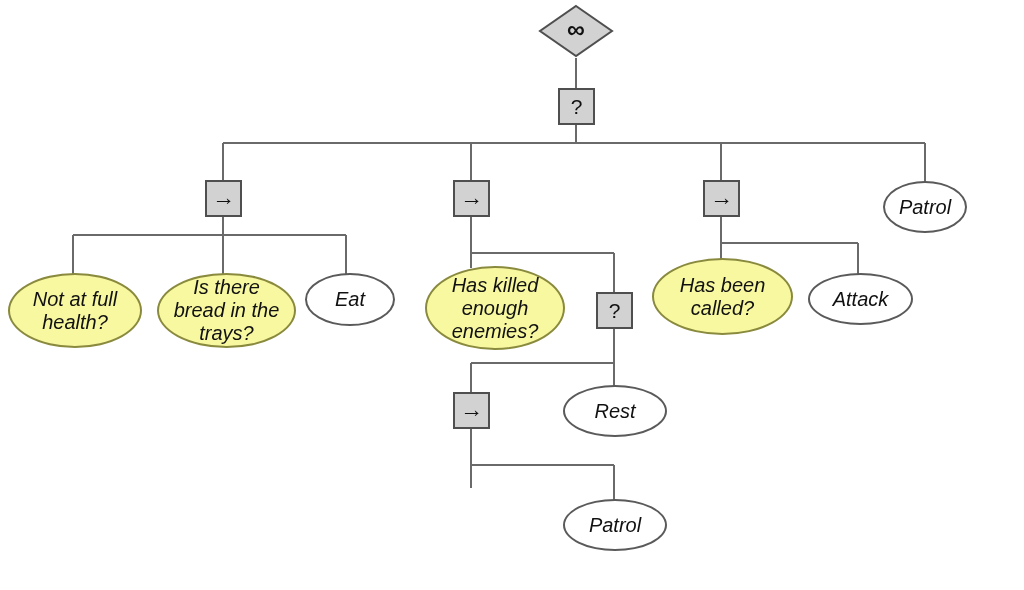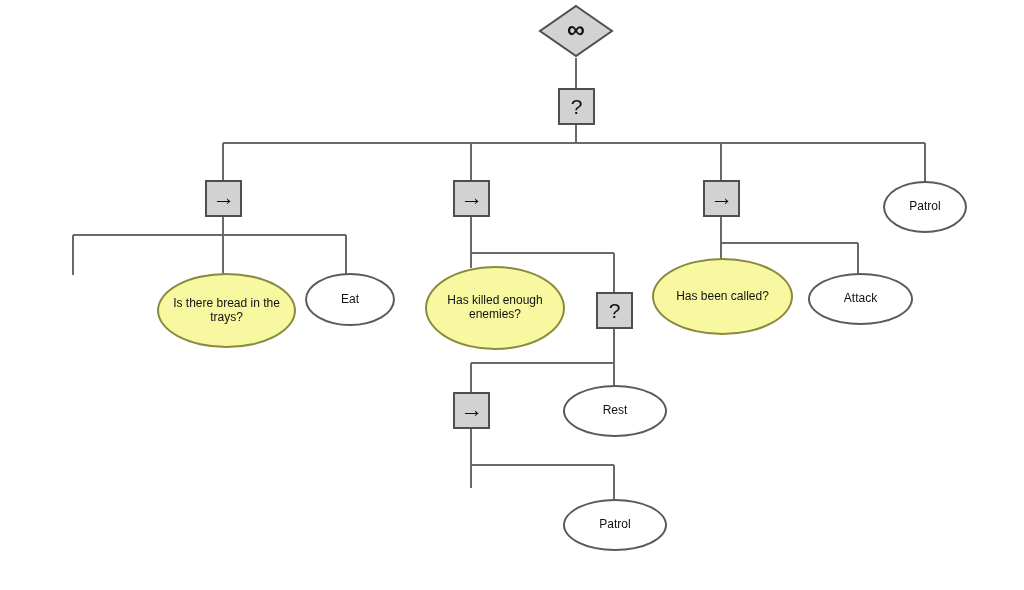--- a/index.html
+++ b/index.html
@@ -26,23 +26,24 @@
   .box {
     width: 37px; height: 37px;
     background: #d2d2d2;
     border: 2px solid #4f4f4f;
     font-size: 21px;
     line-height: 1;
   }
   .box.arrow { font-size: 23px; padding-bottom: 3px; }
   .ellipse {
     border-radius: 50%;
-    font-size: 12px;
+    font-size: 20px;
     line-height: 1.15;
     padding: 0 12px;
+    font-style: italic;
   }
   .condition {
     background: #f8f8a1;
     border: 2px solid #8a8a3e;
   }
   .action {
     background: #ffffff;
     border: 2px solid #5a5a5a;
   }
   .diamond-wrap {
@@ -115,20 +116,21 @@
   </div>
 
   <div class="node box" id="selector-root">?</div>
 
   <div class="node box arrow" id="seq-eat">→</div>
   <div class="node box arrow" id="seq-guard">→</div>
   <div class="node box arrow" id="seq-attack">→</div>
   <div class="node box" id="selector-guard">?</div>
   <div class="node box arrow" id="seq-relieved">→</div>
 
+  <div class="node ellipse condition" id="cond-health">Not at full health?</div>
   <div class="node ellipse condition" id="cond-bread">Is there bread in the trays?</div>
   <div class="node ellipse action" id="act-eat">Eat</div>
 
   <div class="node ellipse condition" id="cond-enemies">Has killed enough enemies?</div>
   <div class="node ellipse action" id="act-rest">Rest</div>
   <div class="node ellipse action" id="act-patrol-in">Patrol</div>
 
   <div class="node ellipse condition" id="cond-called">Has been called?</div>
   <div class="node ellipse action" id="act-attack">Attack</div>
 

